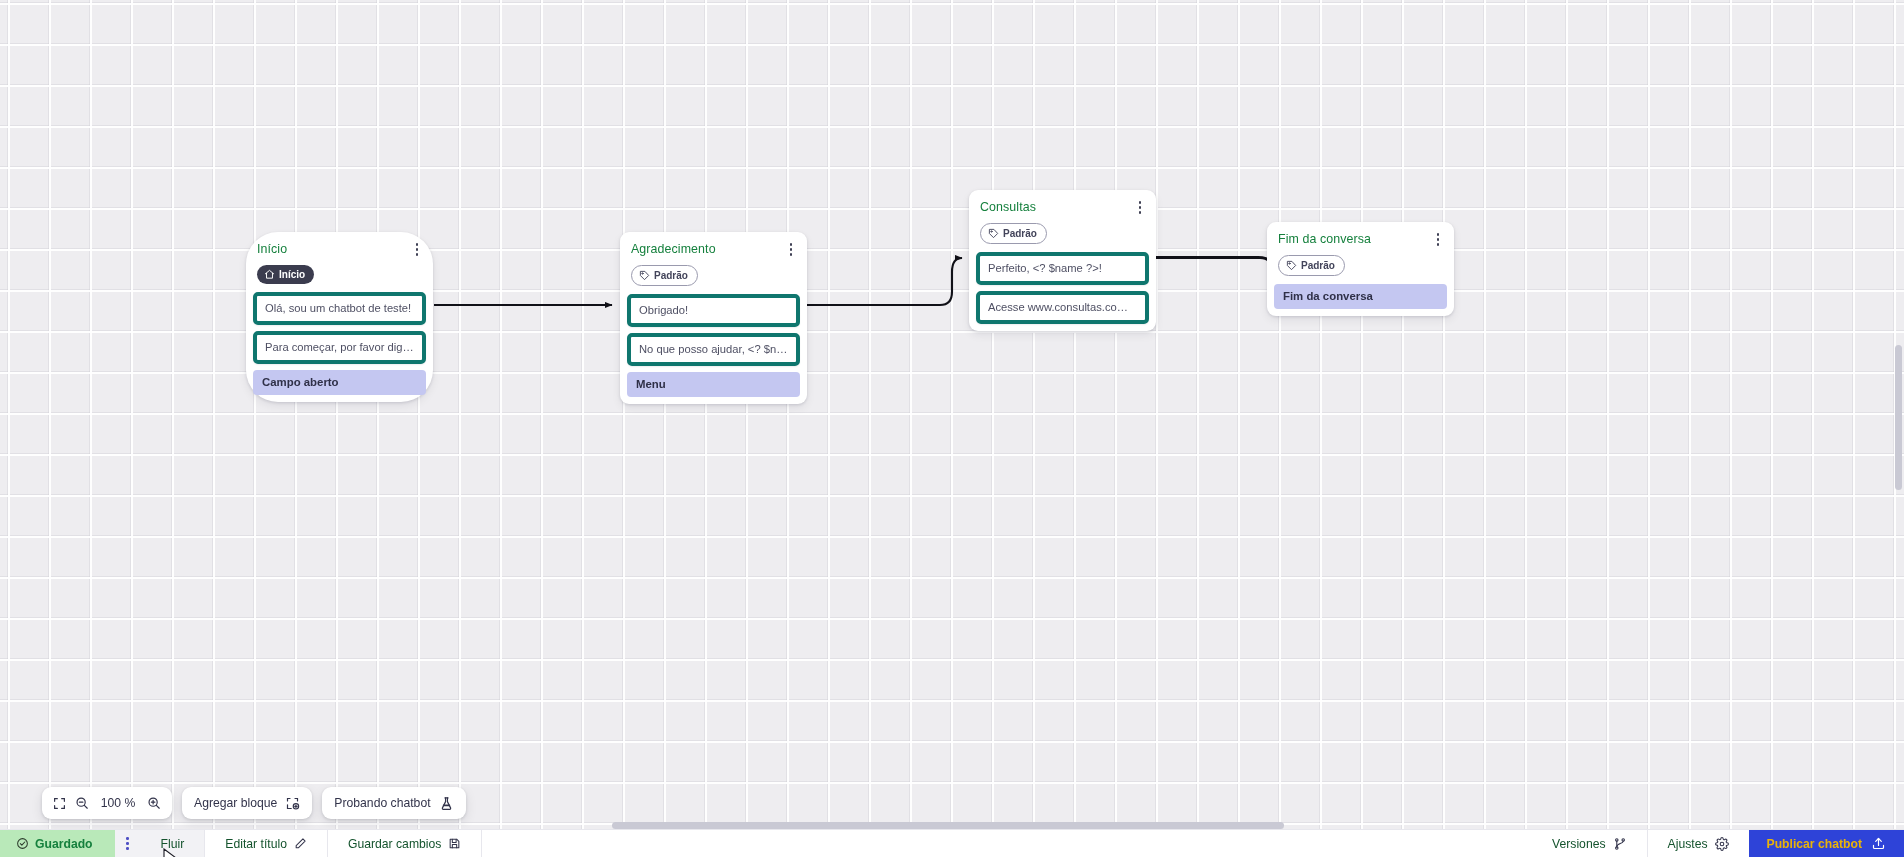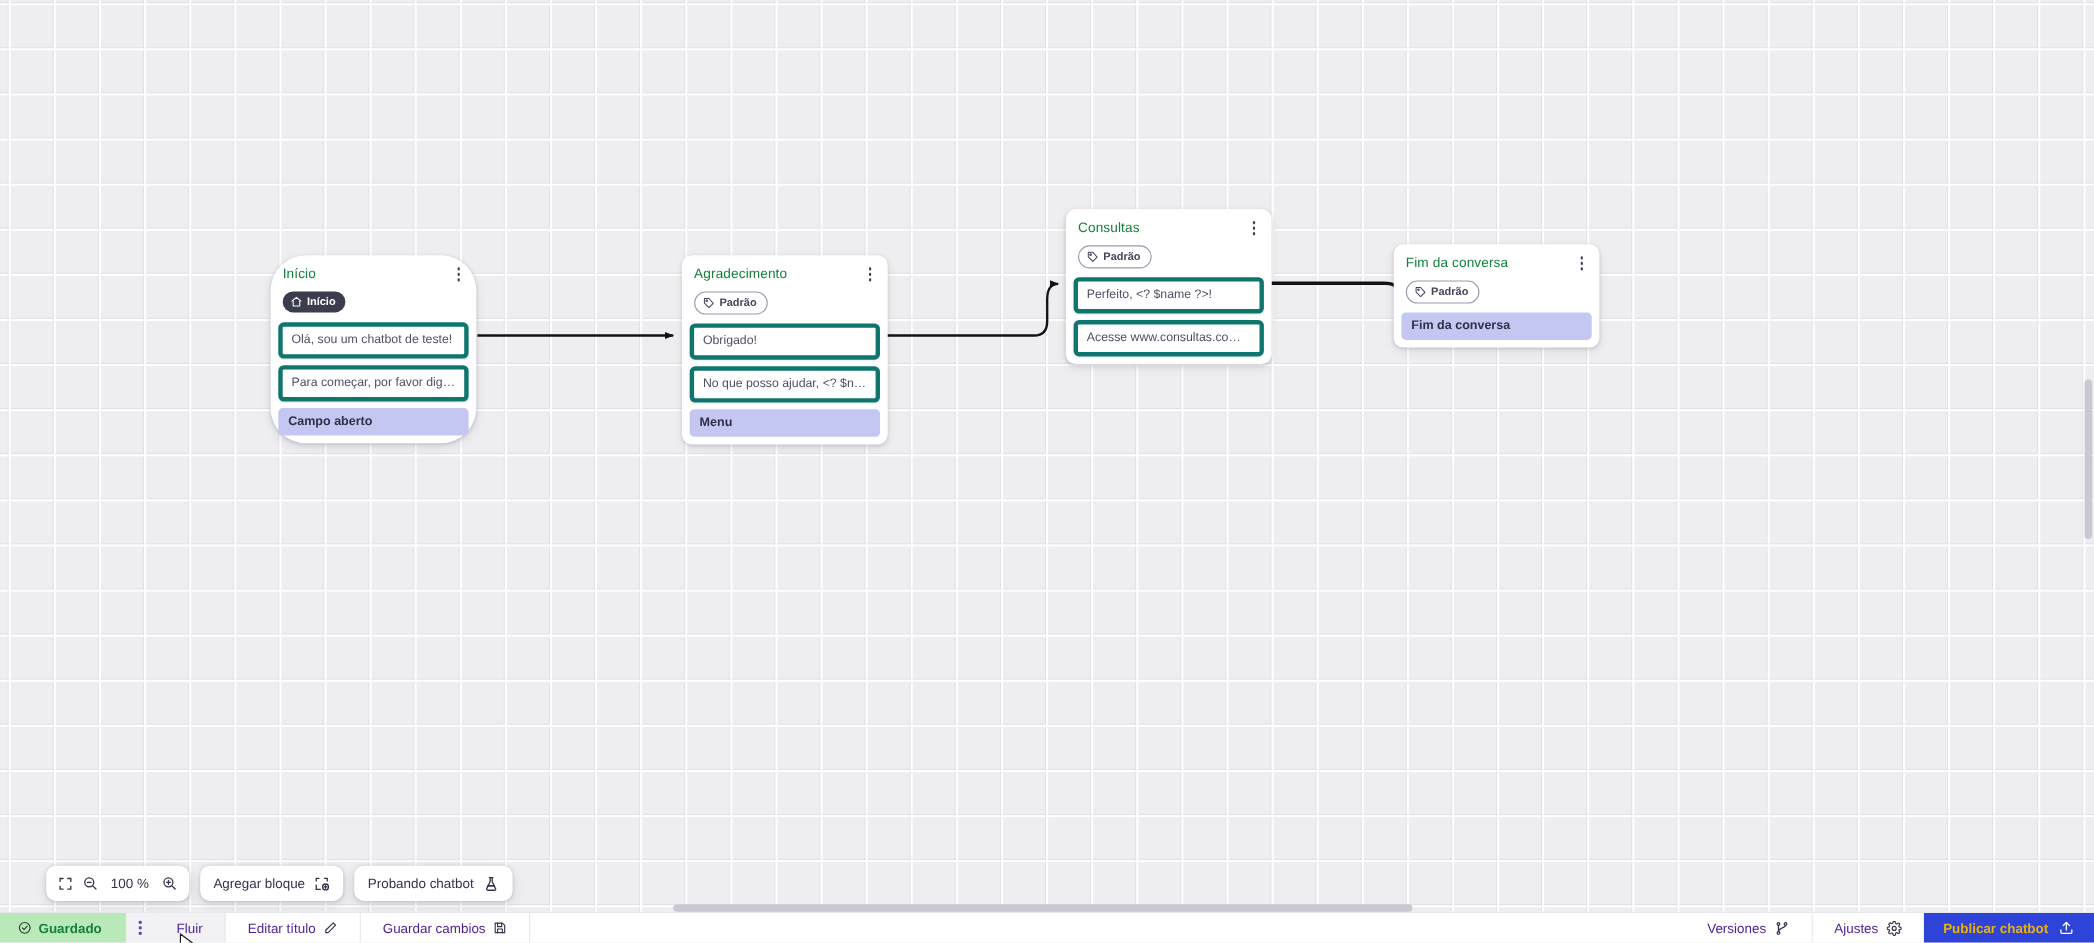--- a/index.html
+++ b/index.html
@@ -126,21 +126,21 @@
     padding: 0 22px 0 16px; font-weight: bold;
   }
   .sb-kebab {
     display: flex; flex-direction: column; align-items: center;
     justify-content: center; gap: 2.5px;
     width: 26px; background: #f2f2f5; cursor: pointer;
   }
   .sb-kebab i { width: 2.6px; height: 2.6px; border-radius: 50%; background: #4e4fc4; display:block; }
   .sb-item {
     display: flex; align-items: center; gap: 7px;
-    padding: 0 20px; color: #4c1d95; cursor: pointer;
+    padding: 0 20px; color: #14532d; cursor: pointer;
     border-right: 1px solid #e7e7ed;
   }
   .sb-item.plain { border-right: none; }
   .sb-tab {
     background: #f2f2f5; border-right: 1px solid #e7e7ed;
     position: relative;
   }
   .sb-spacer { flex: 1; }
   .sb-publish {
     background: #2e43d8; color: #eab308; font-weight: bold;

